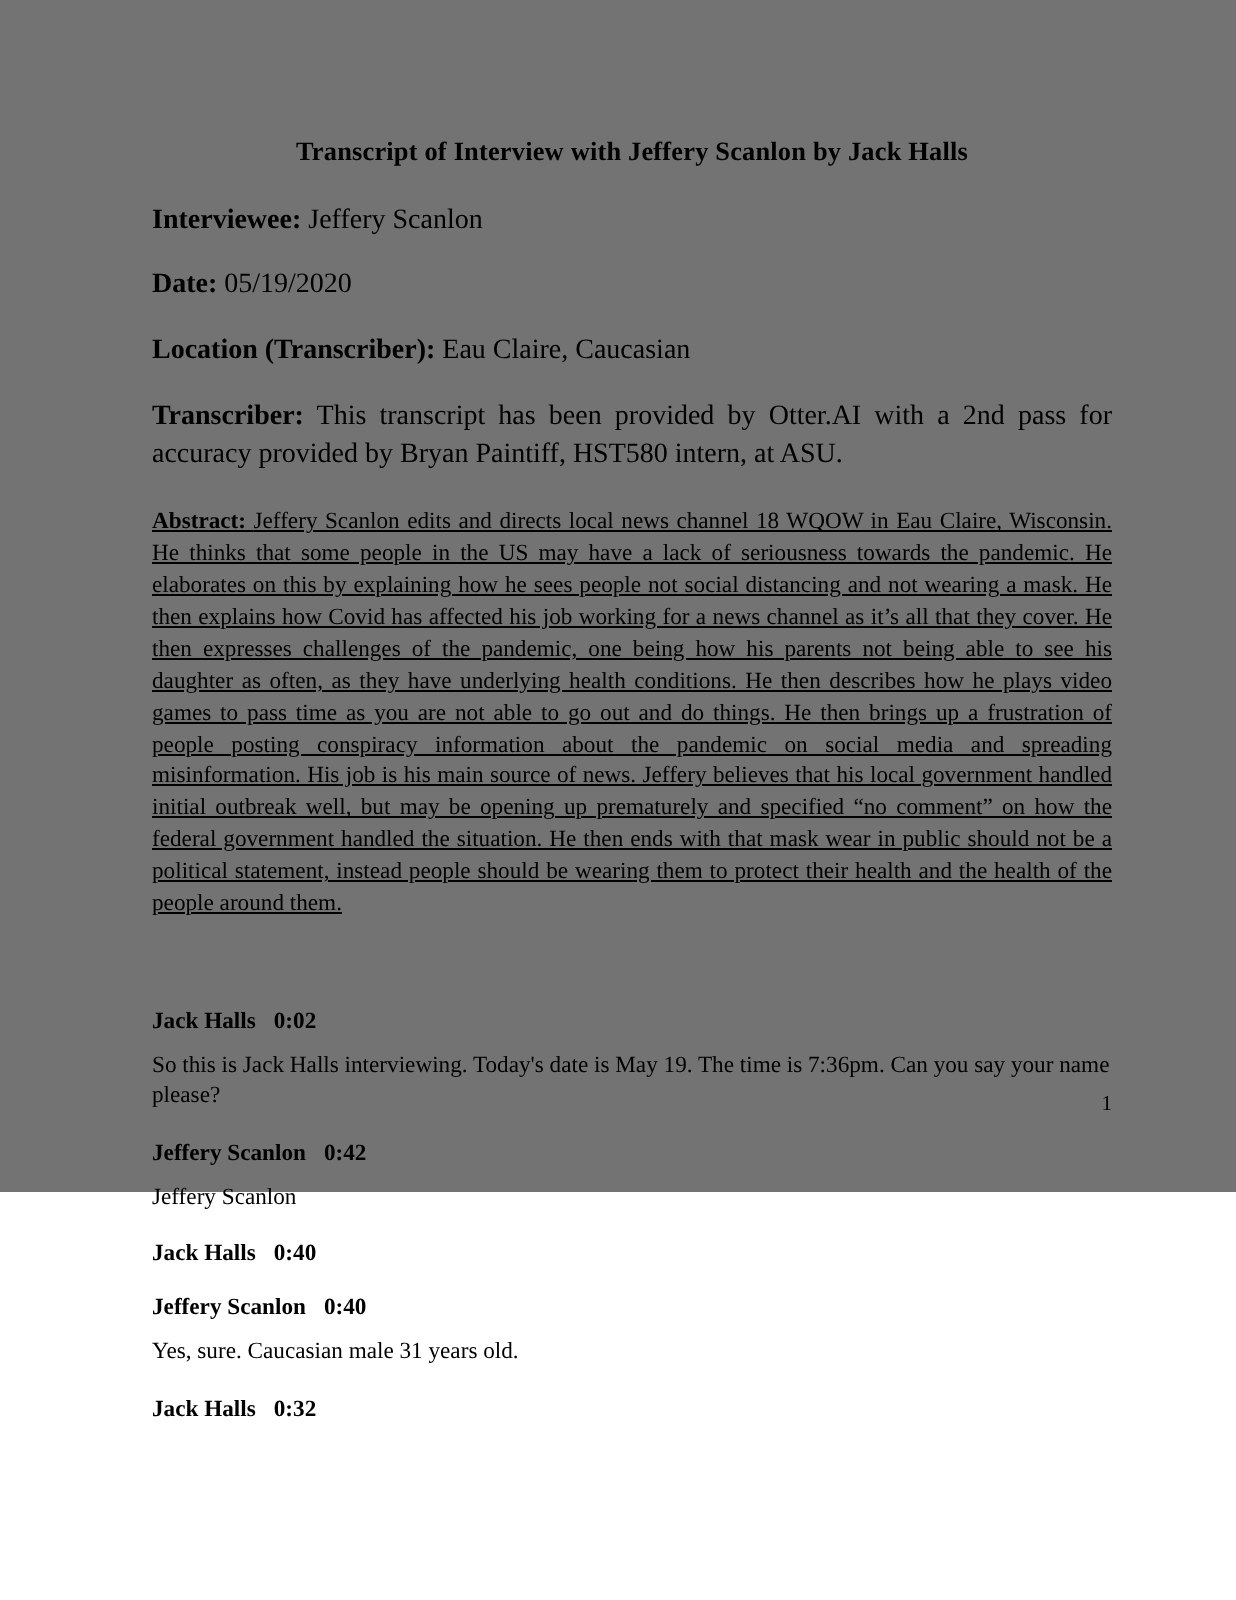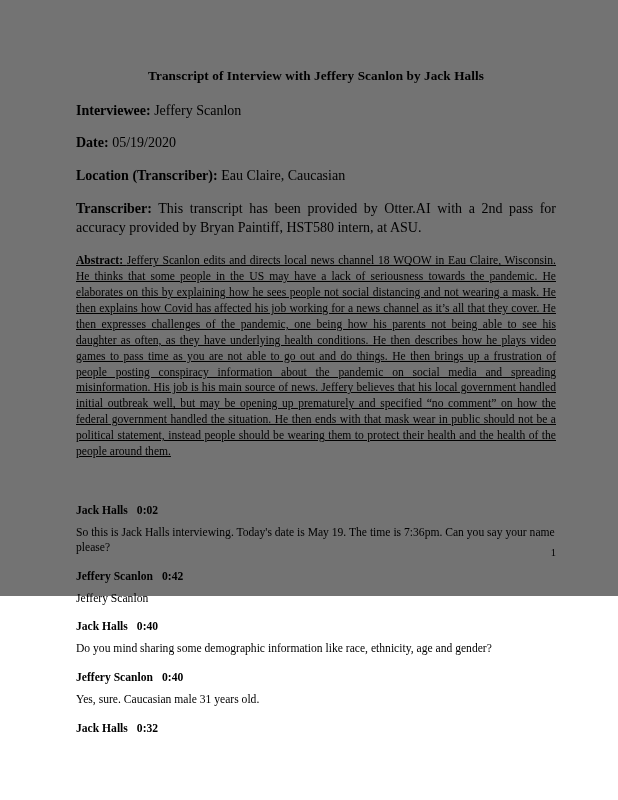--- a/index.html
+++ b/index.html
@@ -120,21 +120,20 @@
   <p class="speech-para">So this is Jack Halls interviewing. Today's date is May 19. The time is 7:36pm. Can you say your name please?</p>
 
   <div class="speaker-line">
     <span>Jeffery Scanlon</span><span class="speaker-time">0:42</span>
   </div>
   <p class="speech-para">Jeffery Scanlon</p>
 
   <div class="speaker-line">
     <span>Jack Halls</span><span class="speaker-time">0:40</span>
   </div>
-  <p class="speech-para">Do you mind sharing some demographic information like race, ethnicity, age and gender?</p>
 
   <div class="speaker-line">
     <span>Jeffery Scanlon</span><span class="speaker-time">0:40</span>
   </div>
   <p class="speech-para">Yes, sure. Caucasian male 31 years old.</p>
 
   <div class="speaker-line">
     <span>Jack Halls</span><span class="speaker-time">0:32</span>
   </div>
 

